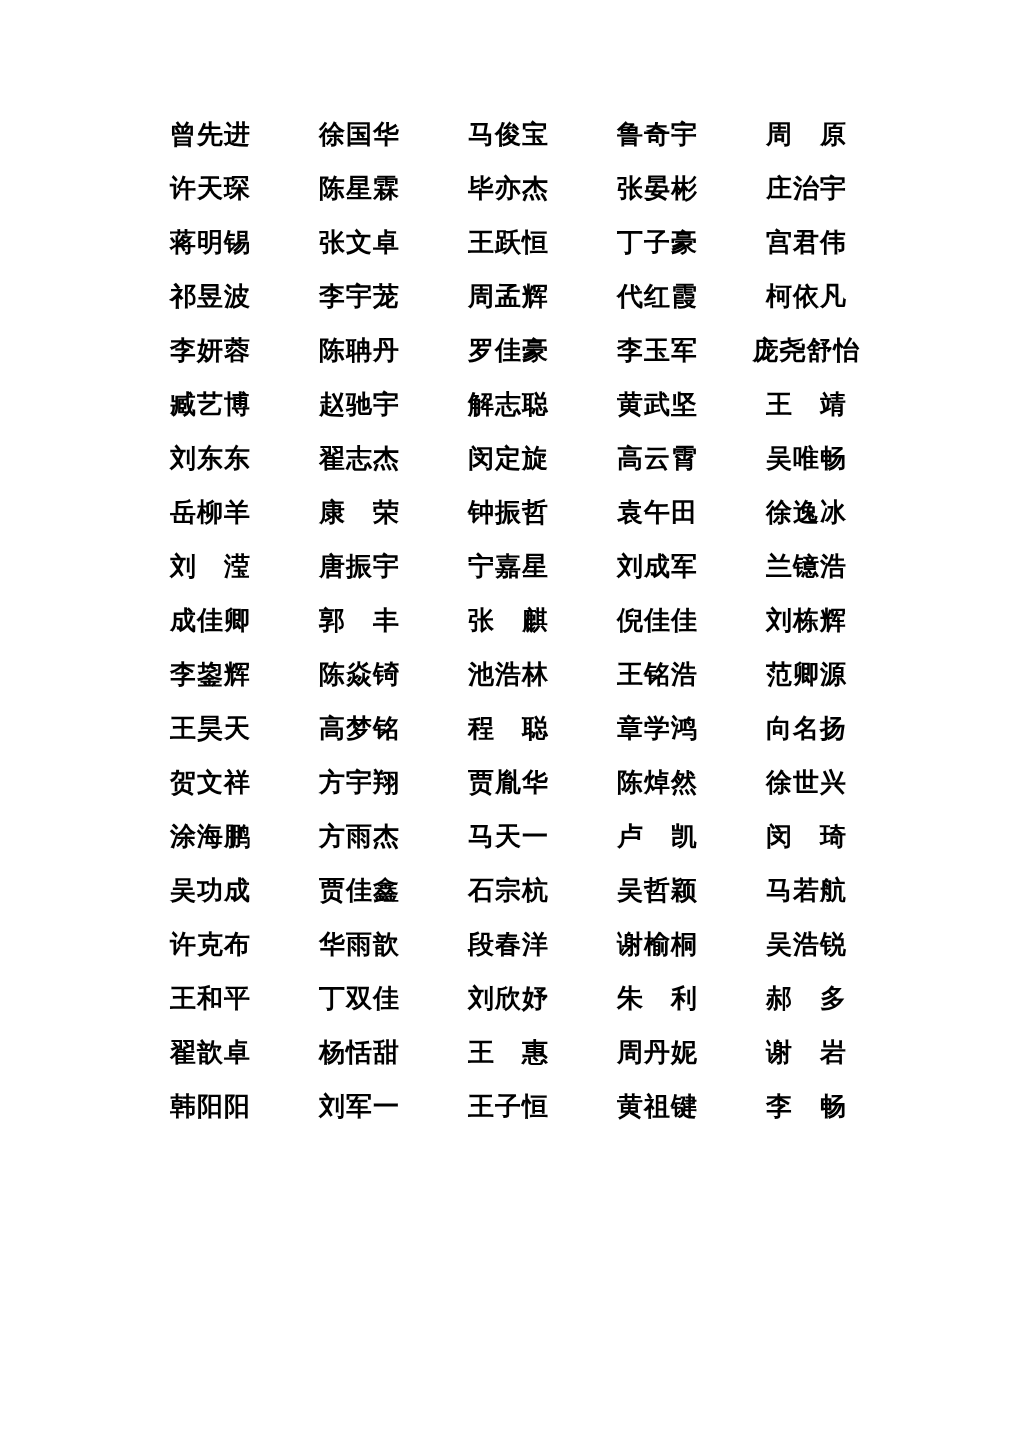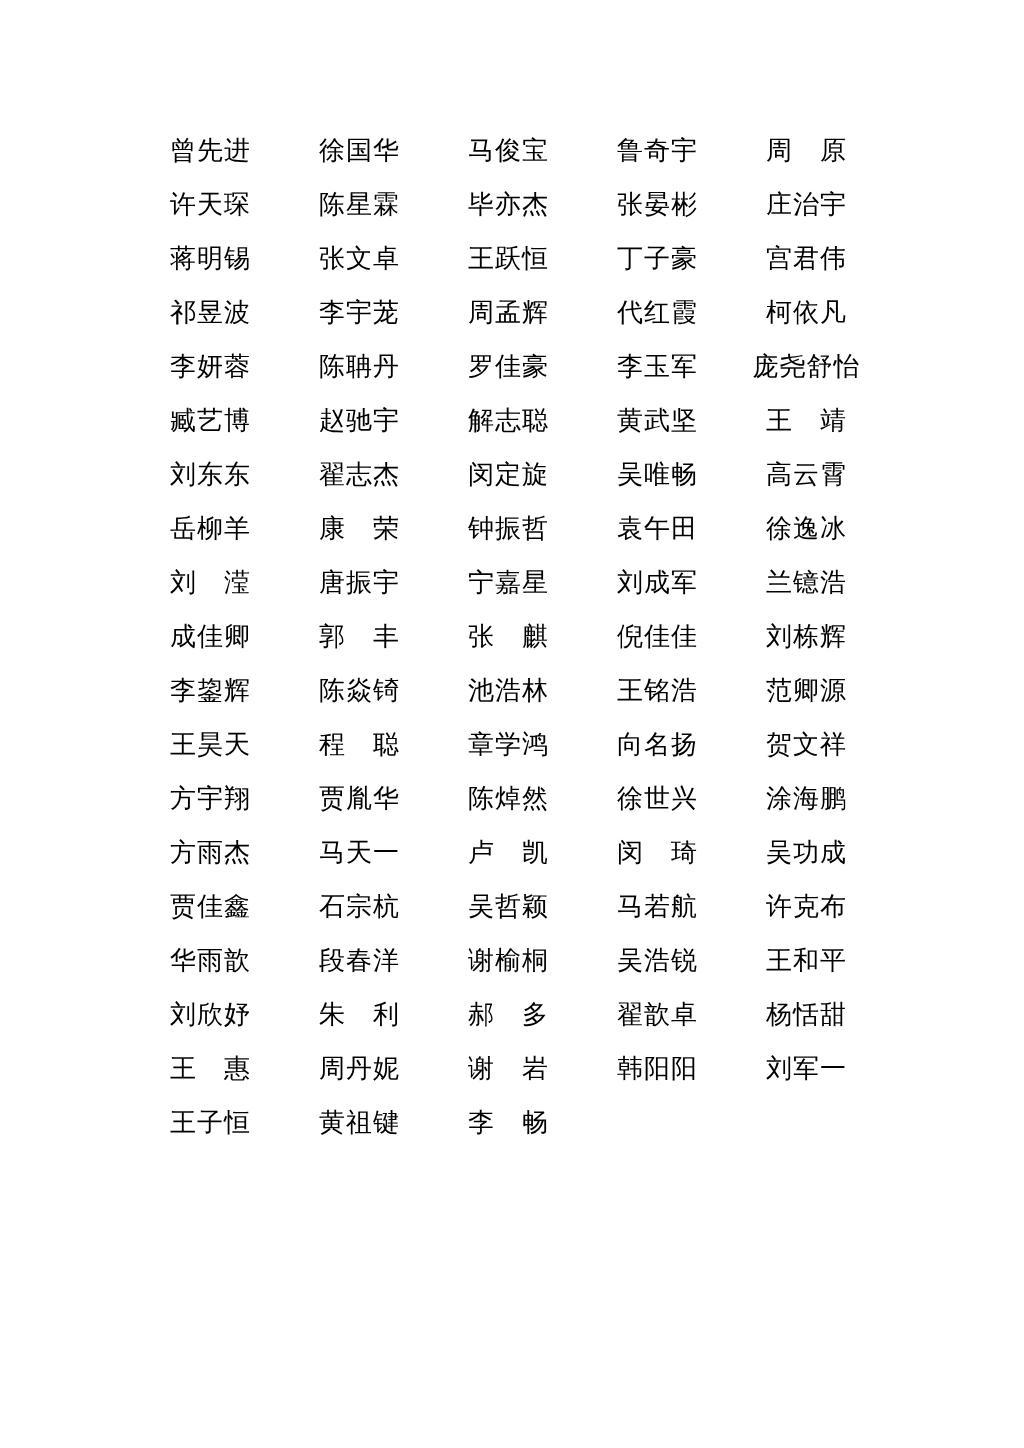--- a/index.html
+++ b/index.html
@@ -11,25 +11,26 @@
     position: relative;
     width: 1024px;
     height: 1448px;
     background: #ffffff;
     overflow: hidden;
     font-family: "Liberation Serif", "DejaVu Serif", serif;
   }
   .name-grid {
     position: absolute;
     left: 136px;
-    top: 124px;
+    top: 108px;
     width: 745px;
     display: grid;
     grid-template-columns: repeat(5, 149px);
     grid-auto-rows: 54px;
+    font-weight: bold;
   }
   .cell {
     display: flex;
     align-items: center;
     justify-content: center;
     font-size: 26px;
     line-height: 1;
     letter-spacing: 1px;
     color: #000000;
     white-space: nowrap;
@@ -67,22 +68,22 @@
       <div class="cell">李玉军</div>
       <div class="cell">庞尧舒怡</div>
       <div class="cell">臧艺博</div>
       <div class="cell">赵驰宇</div>
       <div class="cell">解志聪</div>
       <div class="cell">黄武坚</div>
       <div class="cell">王　靖</div>
       <div class="cell">刘东东</div>
       <div class="cell">翟志杰</div>
       <div class="cell">闵定旋</div>
+      <div class="cell">高云霄</div>
       <div class="cell">吴唯畅</div>
-      <div class="cell">高云霄</div>
       <div class="cell">岳柳羊</div>
       <div class="cell">康　荣</div>
       <div class="cell">钟振哲</div>
       <div class="cell">袁午田</div>
       <div class="cell">徐逸冰</div>
       <div class="cell">刘　滢</div>
       <div class="cell">唐振宇</div>
       <div class="cell">宁嘉星</div>
       <div class="cell">刘成军</div>
       <div class="cell">兰镱浩</div>
@@ -90,20 +91,21 @@
       <div class="cell">郭　丰</div>
       <div class="cell">张　麒</div>
       <div class="cell">倪佳佳</div>
       <div class="cell">刘栋辉</div>
       <div class="cell">李鋆辉</div>
       <div class="cell">陈焱锜</div>
       <div class="cell">池浩林</div>
       <div class="cell">王铭浩</div>
       <div class="cell">范卿源</div>
       <div class="cell">王昊天</div>
+      <div class="cell">高梦铭</div>
       <div class="cell">程　聪</div>
       <div class="cell">章学鸿</div>
       <div class="cell">向名扬</div>
       <div class="cell">贺文祥</div>
       <div class="cell">方宇翔</div>
       <div class="cell">贾胤华</div>
       <div class="cell">陈焯然</div>
       <div class="cell">徐世兴</div>
       <div class="cell">涂海鹏</div>
       <div class="cell">方雨杰</div>
@@ -114,20 +116,21 @@
       <div class="cell">贾佳鑫</div>
       <div class="cell">石宗杭</div>
       <div class="cell">吴哲颖</div>
       <div class="cell">马若航</div>
       <div class="cell">许克布</div>
       <div class="cell">华雨歆</div>
       <div class="cell">段春洋</div>
       <div class="cell">谢榆桐</div>
       <div class="cell">吴浩锐</div>
       <div class="cell">王和平</div>
+      <div class="cell">丁双佳</div>
       <div class="cell">刘欣妤</div>
       <div class="cell">朱　利</div>
       <div class="cell">郝　多</div>
       <div class="cell">翟歆卓</div>
       <div class="cell">杨恬甜</div>
       <div class="cell">王　惠</div>
       <div class="cell">周丹妮</div>
       <div class="cell">谢　岩</div>
       <div class="cell">韩阳阳</div>
       <div class="cell">刘军一</div>

